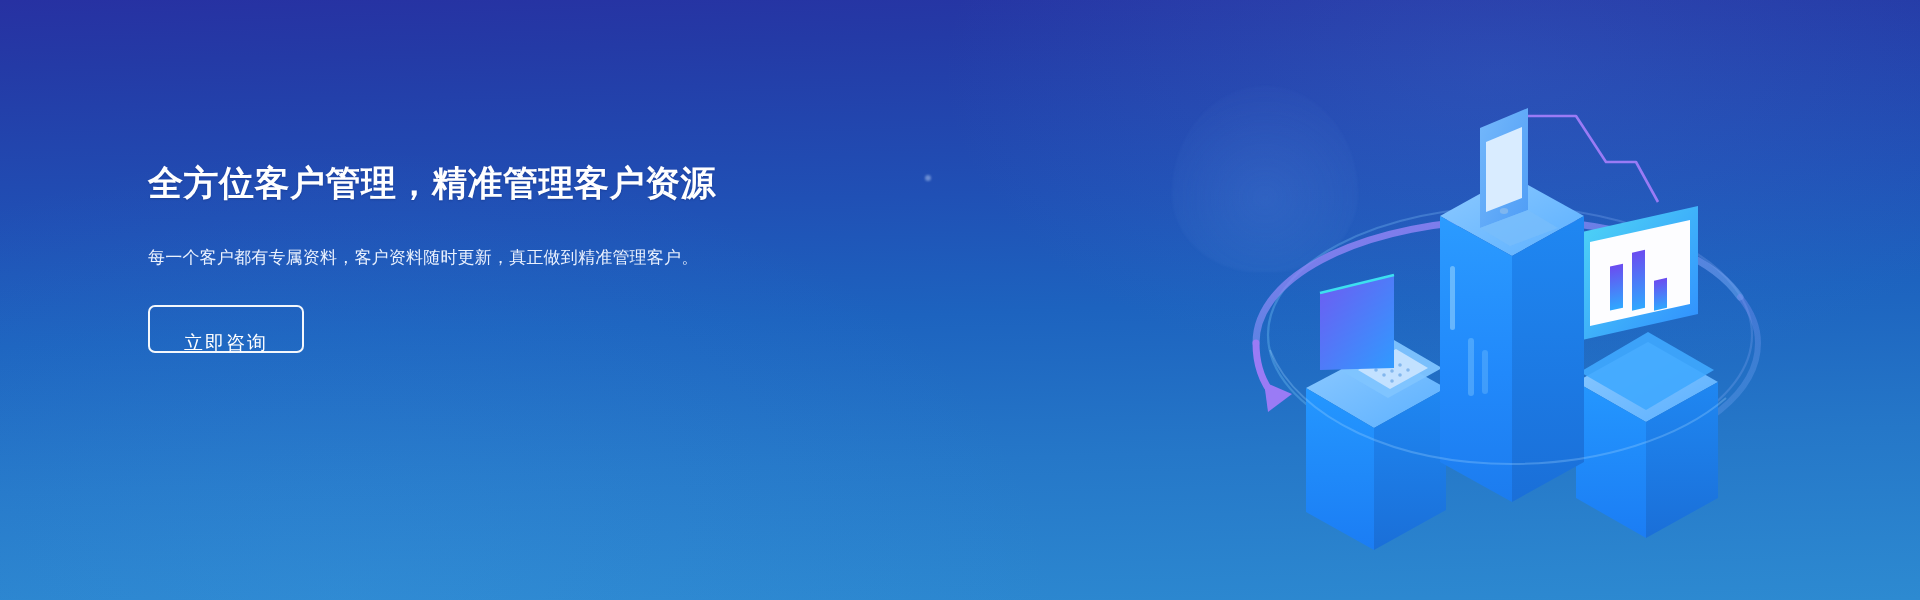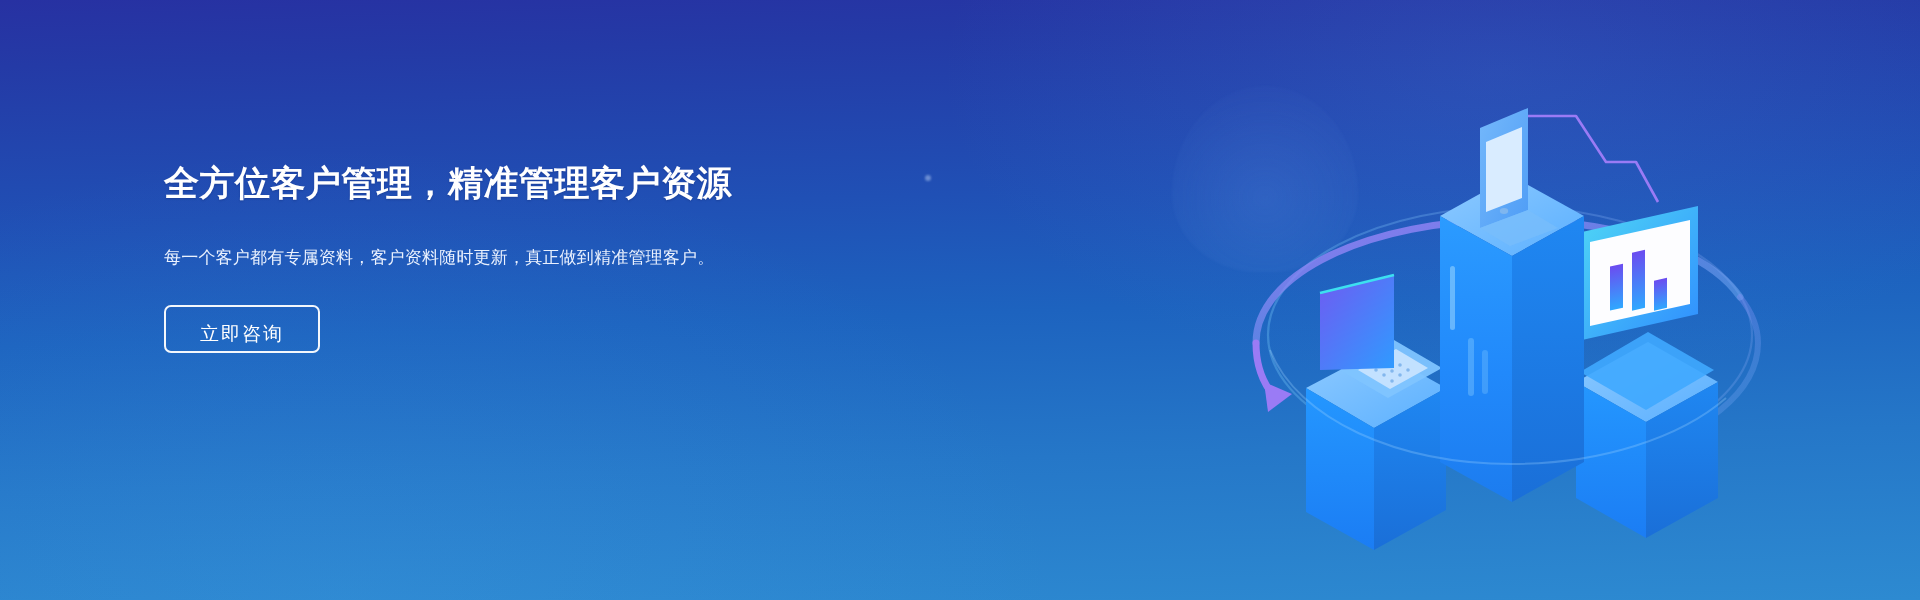--- a/index.html
+++ b/index.html
@@ -42,21 +42,21 @@
     width: 6px;
     height: 6px;
     border-radius: 50%;
     background: rgba(210,228,255,0.42);
     filter: blur(1px);
   }
 
   
   .copy {
     position: absolute;
-    left: 164px;
+    left: 148px;
     top: 160px;
     width: 640px;
   }
   .headline {
     margin: 0;
     font-size: 35px;
     line-height: 46px;
     font-weight: bold;
     color: #ffffff;
     letter-spacing: 0.5px;
@@ -68,21 +68,21 @@
     font-size: 17px;
     line-height: 27px;
     color: #eaf1fe;
     font-weight: normal;
     max-width: 600px;
     letter-spacing: 0.2px;
   }
   .cta {
     display: inline-block;
     margin-top: 34px;
-    padding: 4px 34px;
+    padding: 13px 34px;
     height: 48px;
     line-height: 46px;
     border: 2px solid rgba(255,255,255,0.95);
     border-radius: 7px;
     color: #ffffff;
     font-size: 19px;
     letter-spacing: 2px;
     background: transparent;
     cursor: pointer;
     box-sizing: border-box;

